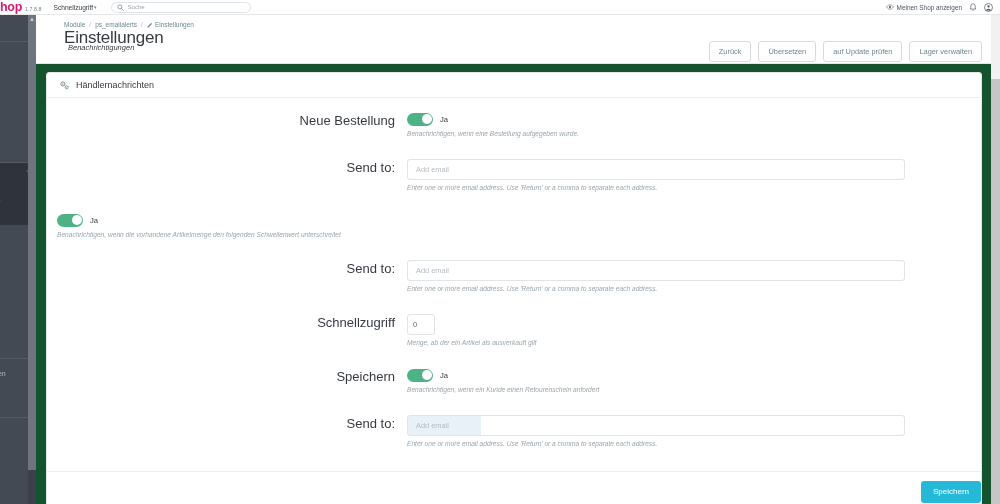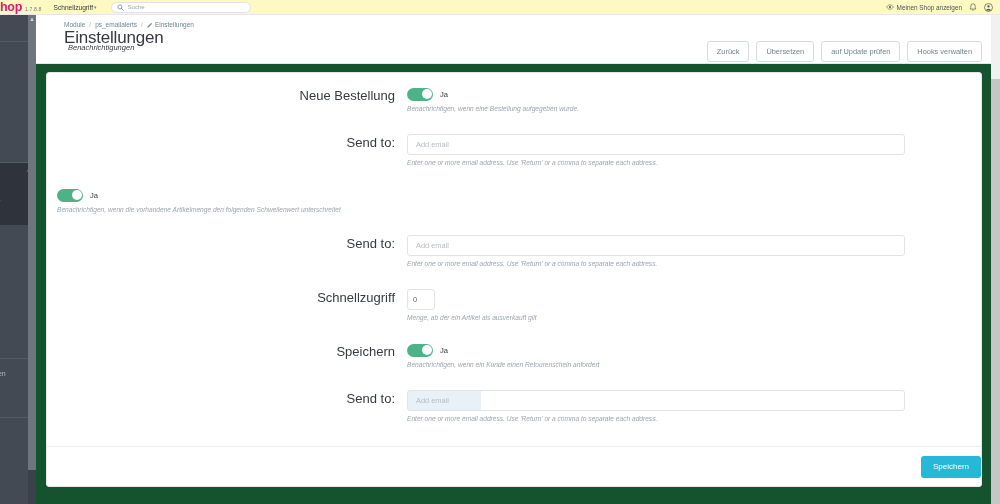--- a/index.html
+++ b/index.html
@@ -10,21 +10,21 @@
     background: #eceeef;
     font-family: "Liberation Sans", sans-serif;
     font-size: 12px;
     color: #363a41;
   }
 
   
   .topbar {
     position: absolute; top: 0; left: 0;
     width: 1000px; height: 15px;
-    background: #fef9c3;
+    background: #ffffff;
     border-bottom: 1px solid #e5e7e9;
     display: flex; align-items: center;
     z-index: 40;
   }
   .brand {
     display: flex; align-items: baseline;
     margin-left: 0px; padding-left: 0px;
   }
   .brand-logo {
     font-size: 12.5px; font-weight: bold;
@@ -332,27 +332,38 @@
         <span>Einstellungen</span>
       </span>
     </div>
     <div class="page-title">Einstellungen</div>
     <div class="page-subtitle">Benachrichtigungen</div>
 
     <div class="head-actions">
       <button class="btn-outline">Zurück</button>
       <button class="btn-outline">Übersetzen</button>
       <button class="btn-outline">auf Update prüfen</button>
-      <button class="btn-outline">Hooks verwalten</button>
+      <button class="btn-outline">Lager verwalten</button>
     </div>
   </div>
 
   <div class="panel-wrap">
     <div class="panel">
 
+      <div class="panel-head">
+        <span>
+          <svg width="11" height="11" viewBox="0 0 18 18">
+            <circle cx="6.4" cy="6.4" r="3.4" fill="none" stroke="#6c868e" stroke-width="1.5"></circle>
+            <circle cx="6.4" cy="6.4" r="1.1" fill="#6c868e"></circle>
+            <circle cx="12.6" cy="12" r="2.5" fill="none" stroke="#6c868e" stroke-width="1.3"></circle>
+            <circle cx="12.6" cy="12" r=".8" fill="#6c868e"></circle>
+          </svg>
+        </span>
+        <span>Händlernachrichten</span>
+      </div>
 
       <div class="panel-body">
 
         <div class="form-row">
           <div class="form-label">Neue Bestellung</div>
           <div class="form-ctl">
             <div class="toggle-line">
               <div class="switch">
                 <div class="knob"></div>
               </div>

